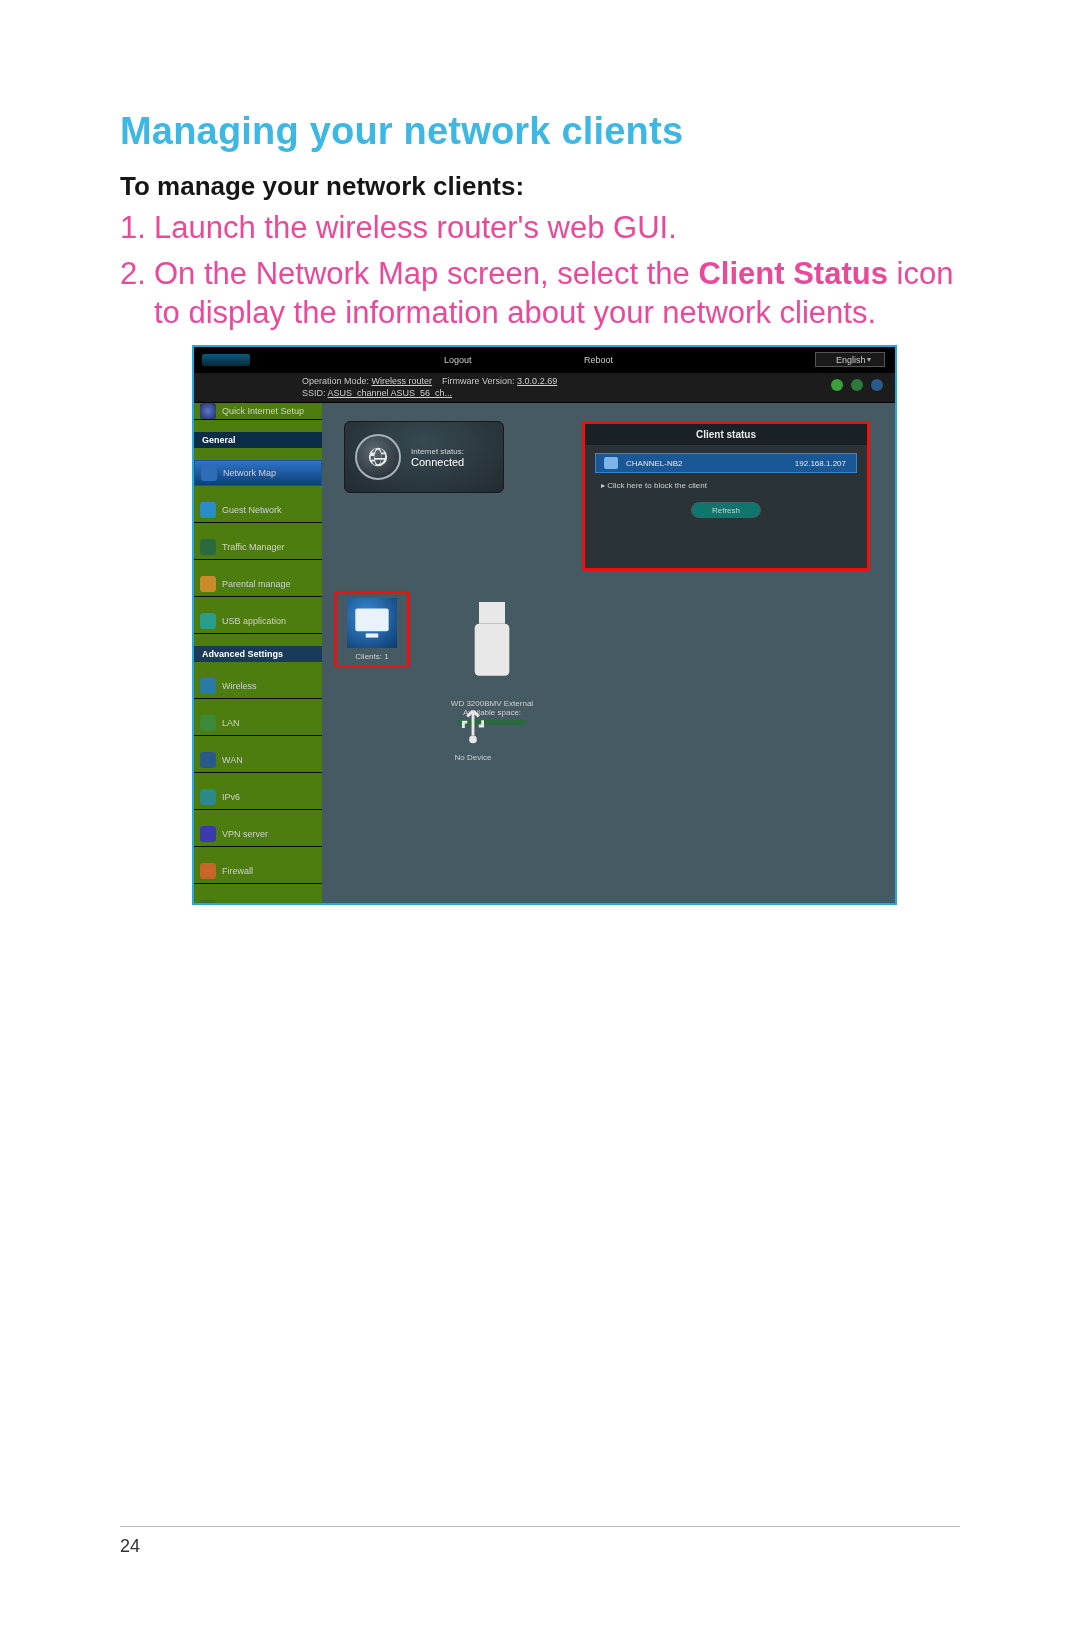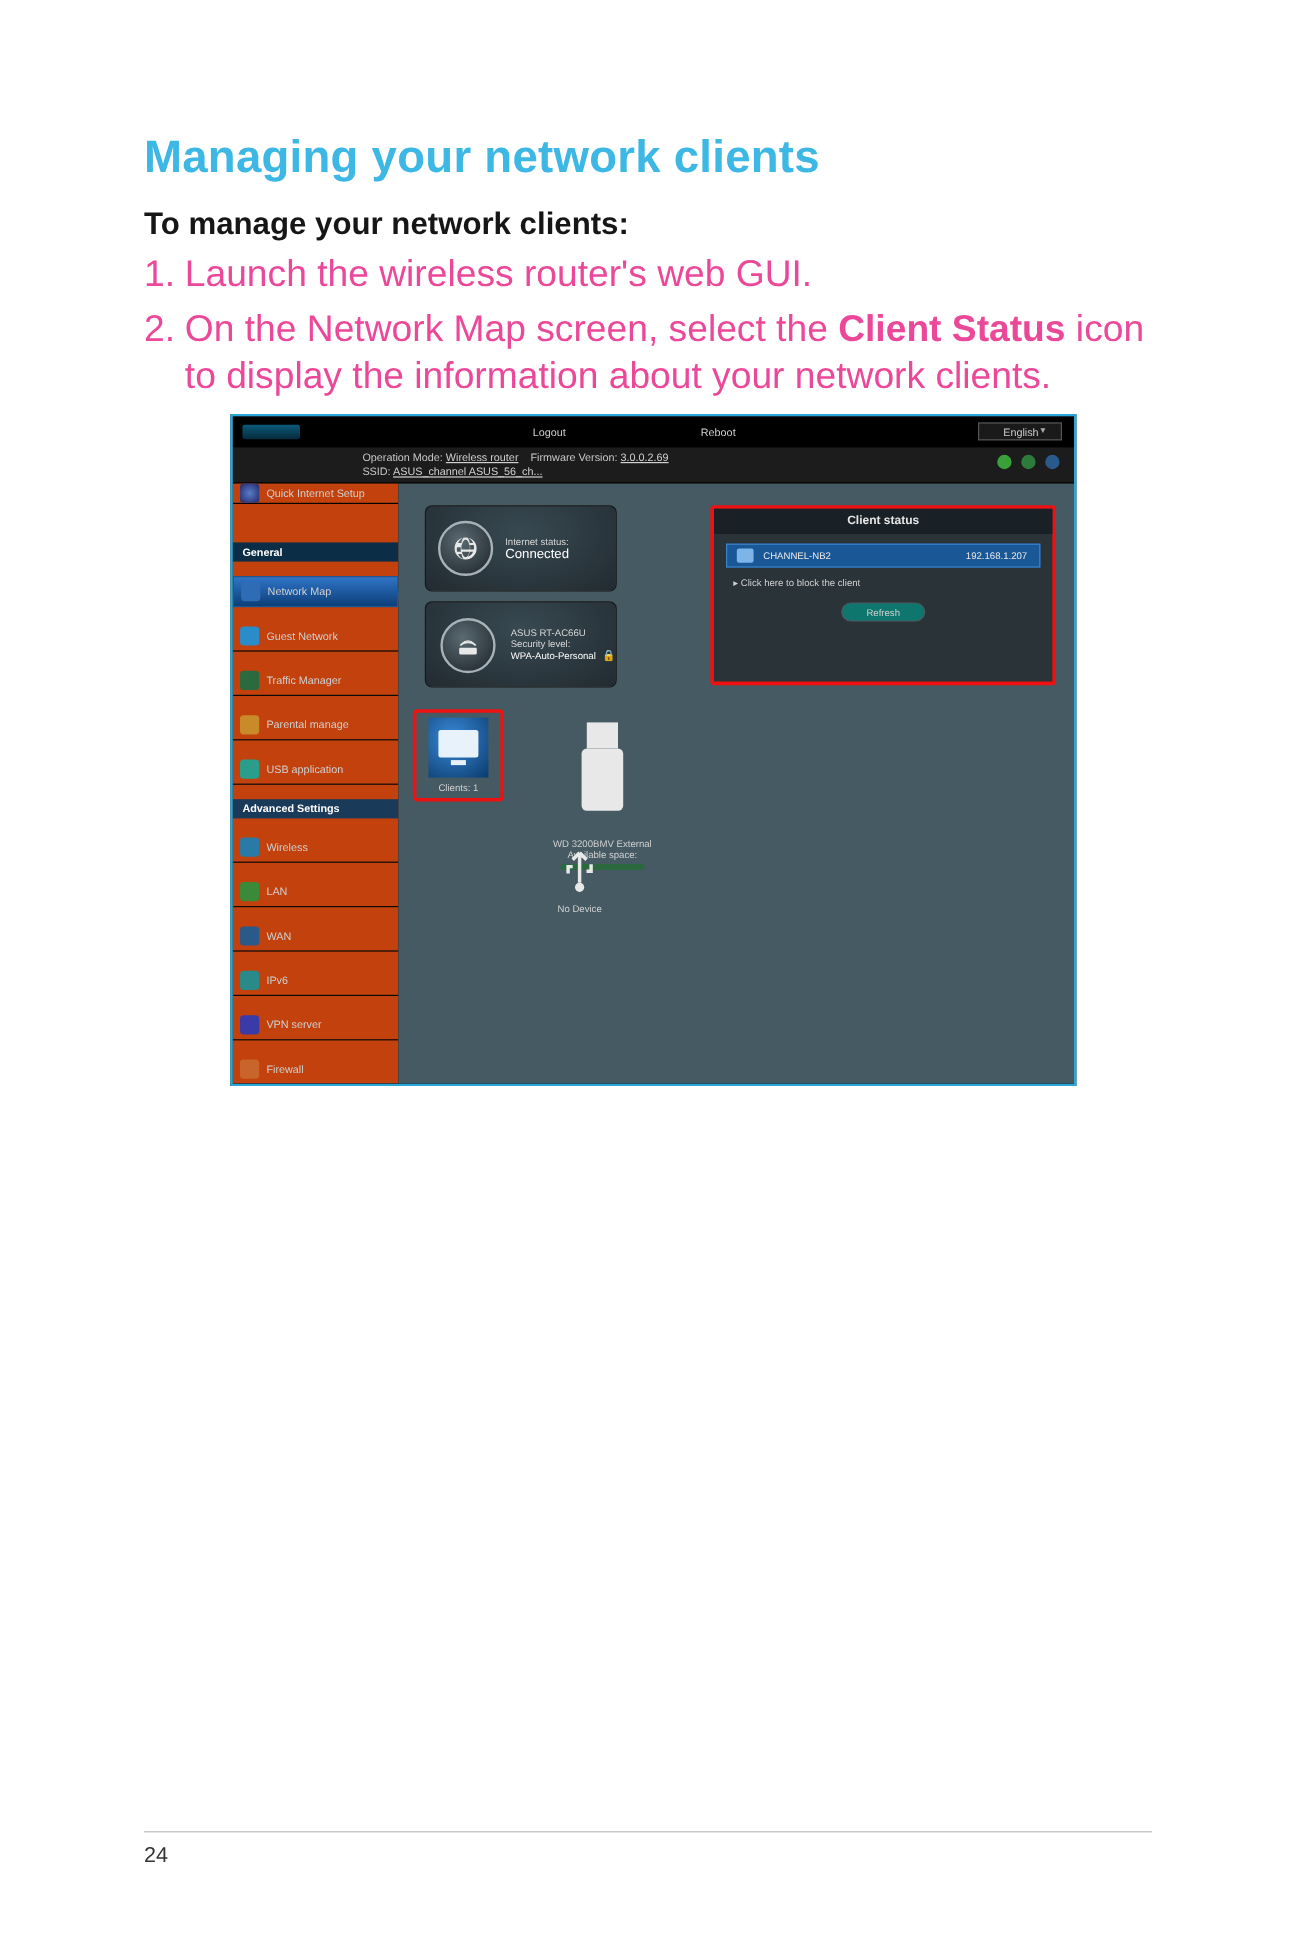--- a/index.html
+++ b/index.html
@@ -99,35 +99,35 @@
     position:absolute; right:12px; top:6px; display:flex; gap:8px;
   }
   .ico { width:12px; height:12px; border-radius:50%; }
   .ico.g1{ background:#3aa03a;} .ico.g2{ background:#2e7a3a;} .ico.g3{ background:#2a5a8a;}
   
   .routerbody {
     position:absolute; top:56px; bottom:0; left:0; right:0;
     display:flex;
   }
   .sidebar {
-    width: 138px;
-    background: #c2410c;
+    width: 128px;
+    background: #4d7c0f;
     display:flex; flex-direction:column;
     font-size:9px; color:#d0d0d0;gap:12px;
   }
   .qis {
     height:34px; display:flex; align-items:center; gap:6px;
     padding:0 6px; border-bottom:1px solid #000;
   }
   .qis-icon{ width:16px;height:16px;background:radial-gradient(circle,#5a7bc9,#222667);border-radius:3px;}
   .group-hdr {
     background:#1a3a5a; color:#fff; font-size:9px; font-weight:700;
     padding:3px 8px;
   }
-  .group-hdr.sel { background:#0b2e46;margin-top:20px; }
+  .group-hdr.sel { background:#0b2e46; }
   .navitem {
     display:flex; align-items:center; gap:6px;
     padding:4px 6px; height:26px;
     border-bottom:1px solid #0a0a0a;
     cursor:pointer;
   }
   .navitem.active {
     background: linear-gradient(180deg,#2f74c7,#0d3f79);
     border:1px solid #1a5796;
     position:relative;
@@ -327,37 +327,20 @@
             <svg viewBox="0 0 24 24">
                 <path d="M12 2a10 10 0 100 20 10 10 0 000-20zm0 2c1.4 0 2.8 2.1 3.4 5H8.6C9.2 6.1 10.6 4 12 4zM4.3 11h3.4c-.1.6-.1 1.3-.1 2s0 1.4.1 2H4.3A8 8 0 014 13c0-.7.1-1.3.3-2zm.9 6h3c.4 2 1.1 3.6 2 4.6A8 8 0 015.2 17zm3-10h-3a8 8 0 015-4.6c-.9 1-1.6 2.6-2 4.6zm3.8 13c-1.4 0-2.8-2.1-3.4-5h6.8c-.6 2.9-2 5-3.4 5zm3.7-7H8.3c-.1-.6-.1-1.3-.1-2s0-1.4.1-2h7.4c.1.6.1 1.3.1 2s0 1.4-.1 2zm.1 2h3a8 8 0 01-5 4.6c.9-1 1.6-2.6 2-4.6zm0-8c-.4-2-1.1-3.6-2-4.6a8 8 0 015 4.6h-3zm3.9 4a8 8 0 01-.3 2h-3.4c.1-.6.1-1.3.1-2s0-1.4-.1-2h3.4c.2.7.3 1.3.3 2z"></path>
               </svg>
           </div>
           <div class="txt">
             <div>Internet status:</div>
             <div style="font-size:11px;color:#fff;">Connected</div>
           </div>
         </div>
 
-        <div class="card sec">
-          <div class="bigicon">
-            <svg viewBox="0 0 24 24">
-                <rect x="4" y="14" width="16" height="6" rx="1"></rect>
-                <path d="M5 12c3-4 11-4 14 0" stroke="#e8e8e8" stroke-width="1.5" fill="none"></path>
-                <path d="M7 10c2.5-3 7.5-3 10 0" stroke="#e8e8e8" stroke-width="1.2" fill="none"></path>
-              </svg>
-          </div>
-          <div class="txt">
-            <div>ASUS RT-AC66U</div>
-            <div>Security level:</div>
-            <div style="color:#fff;">
-              <span>WPA-Auto-Personal</span>
-              <span class="lockmini">🔒</span>
-            </div>
-          </div>
-        </div>
 
         <div class="row2">
           <div class="tile clients">
             <div class="bigicon">
               <svg viewBox="0 0 24 24">
                   <rect x="4" y="5" width="16" height="11" rx="1" fill="#e8f2fb"></rect>
                   <rect x="9" y="17" width="6" height="2" fill="#e8f2fb"></rect>
                 </svg>
             </div>
             <div class="lbl"><span>Clients:</span> <span>1</span></div>

